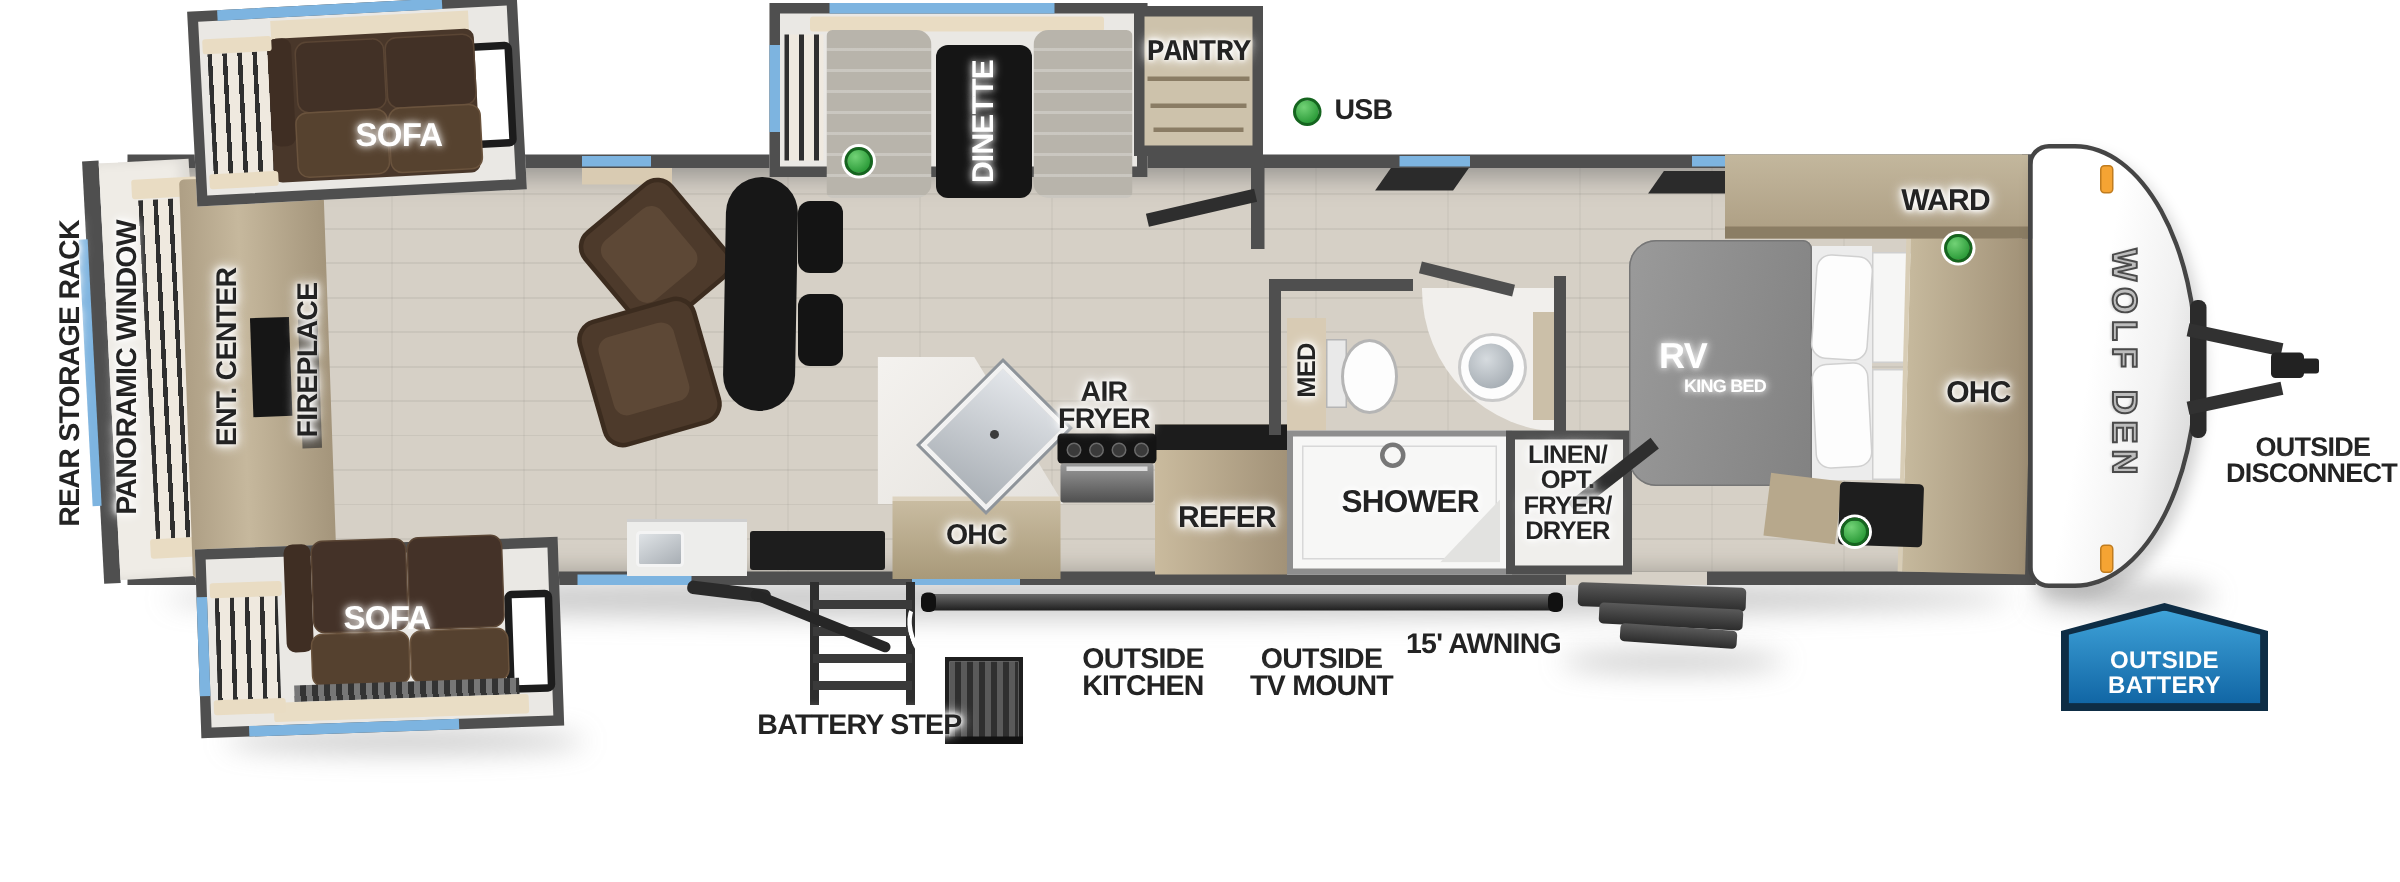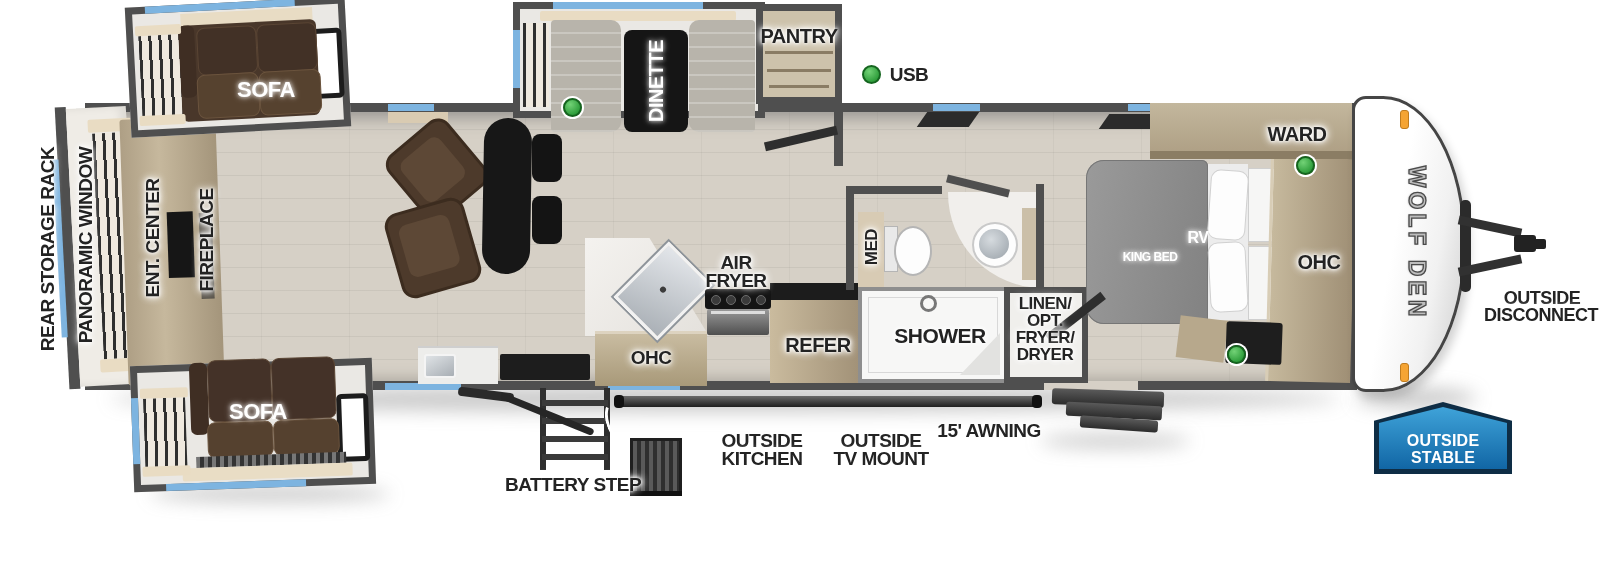--- a/index.html
+++ b/index.html
@@ -235,40 +235,40 @@
   <div class="dot" style="left:1296px;top:156px;"></div>
   <div class="dot" style="left:1227px;top:345px;"></div>
 
   <div class="lbl v" style="left:47px;top:249px;font-size:19px;">REAR STORAGE RACK</div>
   <div class="lbl v" style="left:85px;top:245px;font-size:19px;">PANORAMIC WINDOW</div>
   <div class="lbl v" style="left:152px;top:238px;font-size:19px;">ENT. CENTER</div>
   <div class="lbl v" style="left:206px;top:240px;font-size:19px;">FIREPLACE</div>
   <div class="lbl wh" style="left:266px;top:90px;font-size:22px;">SOFA</div>
   <div class="lbl wh" style="left:258px;top:412px;font-size:22px;">SOFA</div>
   <div class="lbl v wh" style="left:656px;top:81px;font-size:20px;">DINETTE</div>
-  <div class="lbl" style="left:799px;top:36px;font-size:20px;">PANTRY</div>
+  <div class="lbl" style="left:799px;top:36px;font-size:20px;font-family:Liberation Mono, monospace;">PANTRY</div>
   <div class="lbl" style="left:909px;top:74px;font-size:19px;">USB</div>
   <div class="lbl" style="left:736px;top:262px;font-size:19px;">AIR</div>
   <div class="lbl" style="left:736px;top:280px;font-size:19px;">FRYER</div>
   <div class="lbl" style="left:651px;top:357px;font-size:19px;">OHC</div>
   <div class="lbl" style="left:818px;top:345px;font-size:20px;">REFER</div>
   <div class="lbl v" style="left:871px;top:247px;font-size:17px;">MED</div>
   <div class="lbl" style="left:940px;top:335px;font-size:21px;">SHOWER</div>
   <div class="lbl" style="left:1045px;top:303px;font-size:17px;">LINEN/</div>
   <div class="lbl" style="left:1045px;top:320px;font-size:17px;">OPT.</div>
   <div class="lbl" style="left:1045px;top:337px;font-size:17px;">FRYER/</div>
   <div class="lbl" style="left:1045px;top:354px;font-size:17px;">DRYER</div>
-  <div class="lbl wh" style="left:1198px;top:238px;font-size:16px;">RV</div>
+  <div class="lbl wh" style="left:1122px;top:238px;font-size:24px;">RV</div>
   <div class="lbl wh" style="left:1150px;top:257px;font-size:12px;">KING BED</div>
   <div class="lbl" style="left:1297px;top:134px;font-size:20px;">WARD</div>
   <div class="lbl" style="left:1319px;top:262px;font-size:20px;">OHC</div>
   <div class="lbl" style="left:1542px;top:298px;font-size:18px;">OUTSIDE</div>
   <div class="lbl" style="left:1541px;top:315px;font-size:18px;">DISCONNECT</div>
   <div class="lbl badge" style="left:1443px;top:441px;font-size:16px;z-index:41;">OUTSIDE</div>
-  <div class="lbl badge" style="left:1443px;top:458px;font-size:16px;z-index:41;">STABLE</div>
+  <div class="lbl badge" style="left:1443px;top:458px;font-size:16px;z-index:41;">BATTERY</div>
   <div class="lbl" style="left:762px;top:440px;font-size:19px;">OUTSIDE</div>
   <div class="lbl" style="left:762px;top:458px;font-size:19px;">KITCHEN</div>
   <div class="lbl" style="left:881px;top:440px;font-size:19px;">OUTSIDE</div>
   <div class="lbl" style="left:881px;top:458px;font-size:19px;">TV MOUNT</div>
   <div class="lbl" style="left:989px;top:430px;font-size:19px;">15' AWNING</div>
   <div class="lbl" style="left:573px;top:484px;font-size:19px;">BATTERY STEP</div>
 
 </div>
 
 </body></html>

